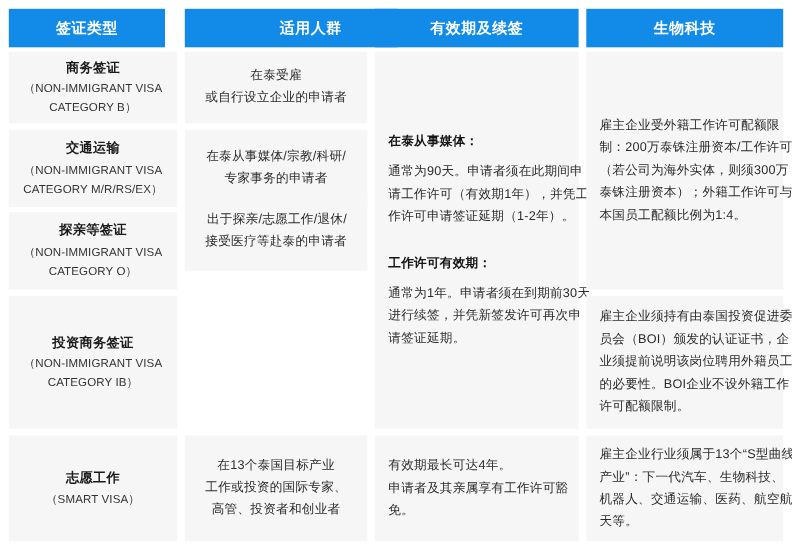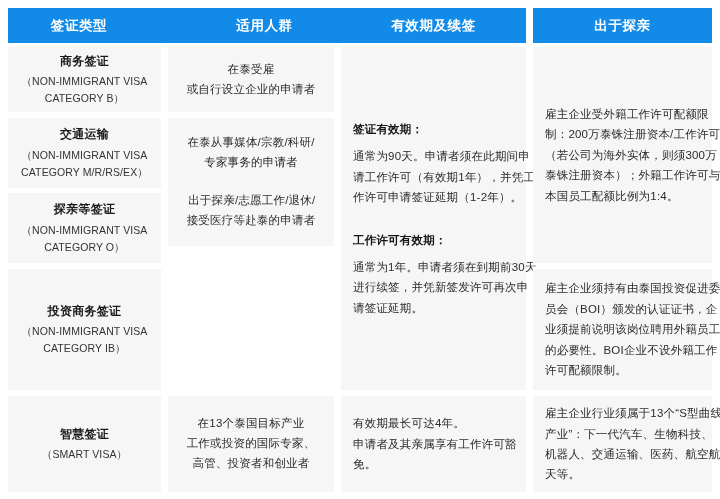--- a/index.html
+++ b/index.html
@@ -120,48 +120,48 @@
 </style>
 </head>
 <body>
 
 <div class="table-wrap">
   <div class="grid">
 
     <div class="cell header-cell" style="left:0px; width:142px;">
       <span>签证类型</span>
     </div>
-    <div class="cell header-cell" style="left:142px; width:193px;padding-left:36px;">
+    <div class="cell header-cell" style="left:160px; width:193px;padding-left:36px;">
       <span>适用人群</span>
     </div>
     <div class="cell header-cell" style="left:333px; width:185px;">
       <span>有效期及续签</span>
     </div>
     <div class="cell header-cell" style="left:525px; width:179px;">
-      <span>出于探亲</span>
+      <span>生物科技</span>
     </div>
 
     <div class="cell body-cell center-cell" style="left:0px; width:153px; top:39px; height:65px;">
       <div class="type-title">商务签证</div>
       <div class="type-sub">（NON-IMMIGRANT VISA CATEGORY B）</div>
     </div>
     <div class="cell body-cell center-cell" style="left:0px; width:153px; top:110px; height:70px;">
       <div class="type-title">交通运输</div>
       <div class="type-sub">（NON-IMMIGRANT VISA CATEGORY M/R/RS/EX）</div>
     </div>
     <div class="cell body-cell center-cell" style="left:0px; width:153px; top:185px; height:70px;">
       <div class="type-title">探亲等签证</div>
       <div class="type-sub">（NON-IMMIGRANT VISA CATEGORY O）</div>
     </div>
     <div class="cell body-cell center-cell" style="left:0px; width:153px; top:261px; height:121px;">
       <div class="type-title">投资商务签证</div>
       <div class="type-sub">（NON-IMMIGRANT VISA CATEGORY IB）</div>
     </div>
     <div class="cell body-cell center-cell" style="left:0px; width:153px; top:388px; height:96px;">
-      <div class="type-title">智慧签证</div>
+      <div class="type-title">志愿工作</div>
       <div class="type-sub">（SMART VISA）</div>
     </div>
 
     <div class="cell body-cell center-cell" style="left:160px; width:166px; top:39px; height:65px;">
       <div class="audience" style="white-space:pre-line;">在泰受雇
 或自行设立企业的申请者</div>
     </div>
     <div class="cell body-cell center-cell" style="left:160px; width:166px; top:110px; height:70px;">
       <div class="audience" style="white-space:pre-line;">在泰从事媒体/宗教/科研/
 专家事务的申请者</div>
@@ -171,21 +171,21 @@
 接受医疗等赴泰的申请者</div>
     </div>
     <div class="cell body-cell center-cell" style="left:160px; width:166px; top:388px; height:96px;">
       <div class="audience" style="white-space:pre-line;">在13个泰国目标产业
 工作或投资的国际专家、
 高管、投资者和创业者</div>
     </div>
 
     <div class="cell body-cell left-cell" style="left:333px; width:185px; top:39px; height:343px; justify-content:center;">
       <div class="valid-body pad-lr">
-        <span class="sec-head">签证有效期：</span>
+        <span class="sec-head">在泰从事媒体：</span>
         <span class="sec-text">通常为90天。申请者须在此期间申请工作许可（有效期1年），并凭工作许可申请签证延期（1-2年）。</span>
         <div class="sec-gap"></div>
         <span class="sec-head">工作许可有效期：</span>
         <span class="sec-text">通常为1年。申请者须在到期前30天进行续签，并凭新签发许可再次申请签证延期。</span>
       </div>
     </div>
     <div class="cell body-cell left-cell" style="left:333px; width:185px; top:388px; height:96px; justify-content:center;">
       <div class="simple-text pad-lr" style="white-space:pre-line;">有效期最长可达4年。
 申请者及其亲属享有工作许可豁免。</div>
     </div>

